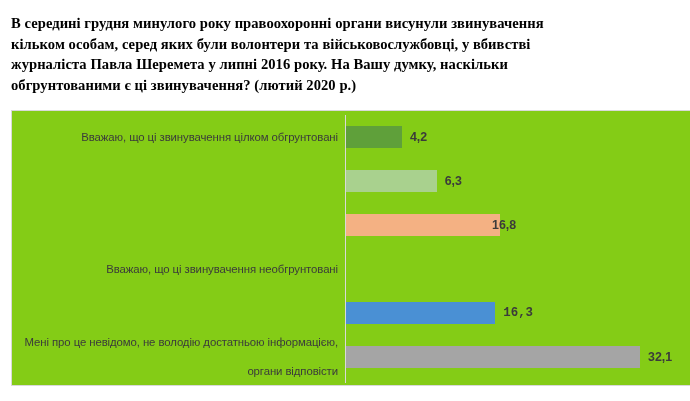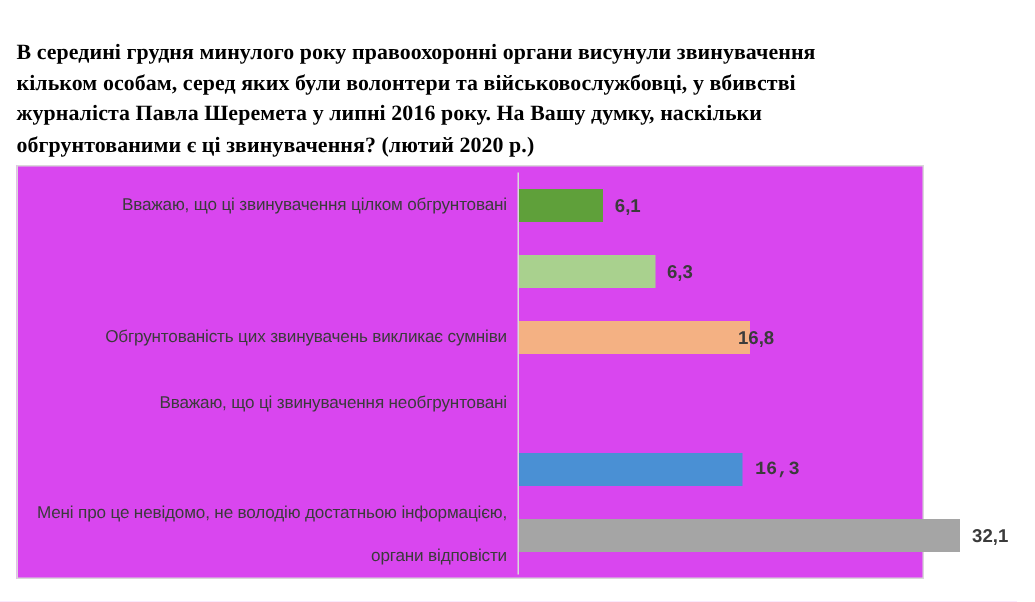--- a/index.html
+++ b/index.html
@@ -18,41 +18,41 @@
     position: relative;
     width: 690px;
     height: 401px;
     background: #ffffff;
   }
 
   
   #question-block {
     position: absolute;
     left: 11px;
-    top: 25px;
+    top: 13px;
     width: 666px;
     font-family: "Liberation Serif", serif;
     font-weight: bold;
     font-size: 14.6px;
     line-height: 20.5px;
     color: #000000;
     letter-spacing: 0.05px;
   }
   #question-block .qline { display: block; white-space: nowrap; }
 
   
   #chart-frame {
     position: absolute;
     left: 11px;
     top: 110px;
-    width: 605px;
+    width: 680px;
     height: 276px;
     box-sizing: border-box;
     border: 1px solid #d9d9d9;
-    background: #d946ef;
+    background: #84cc16;
   }
 
   #plot-area {
     position: absolute;
     left: 0;
     top: 0;
     right: 0;
     bottom: 0;
   }
 
@@ -137,35 +137,32 @@
   <div id="chart-frame">
     <div id="plot-area">
       <div id="category-axis-line"></div>
 
       <div class="bar-row" style="top:4px;">
         <div class="cat-label">
           <span>Вважаю, що ці звинувачення цілком обгрунтовані</span>
         </div>
         <div class="bar-track">
           <div class="bar" style="width: 55.876px; background: rgb(95, 160, 58);"></div>
-          <div class="bar-value" style="left: 63.876px;">6,1</div>
+          <div class="bar-value" style="left: 63.876px;">4,2</div>
         </div>
       </div>
 
       <div class="bar-row" style="top:48px;">
         <div class="bar-track">
           <div class="bar" style="width: 90.684px; background: rgb(169, 209, 142);"></div>
           <div class="bar-value" style="left: 98.684px;">6,3</div>
         </div>
       </div>
 
       <div class="bar-row" style="top:92px;">
-        <div class="cat-label">
-          <span>Обгрунтованість цих звинувачень викликає сумніви</span>
-        </div>
         <div class="bar-track">
           <div class="bar" style="width: 153.888px; background: rgb(244, 177, 131);"></div>
           <div class="bar-value" style="left: 146px;">16,8</div>
         </div>
       </div>
 
       <div class="bar-row" style="top:136px;">
         <div class="cat-label">
           <span>Вважаю, що ці звинувачення необгрунтовані</span>
         </div>

